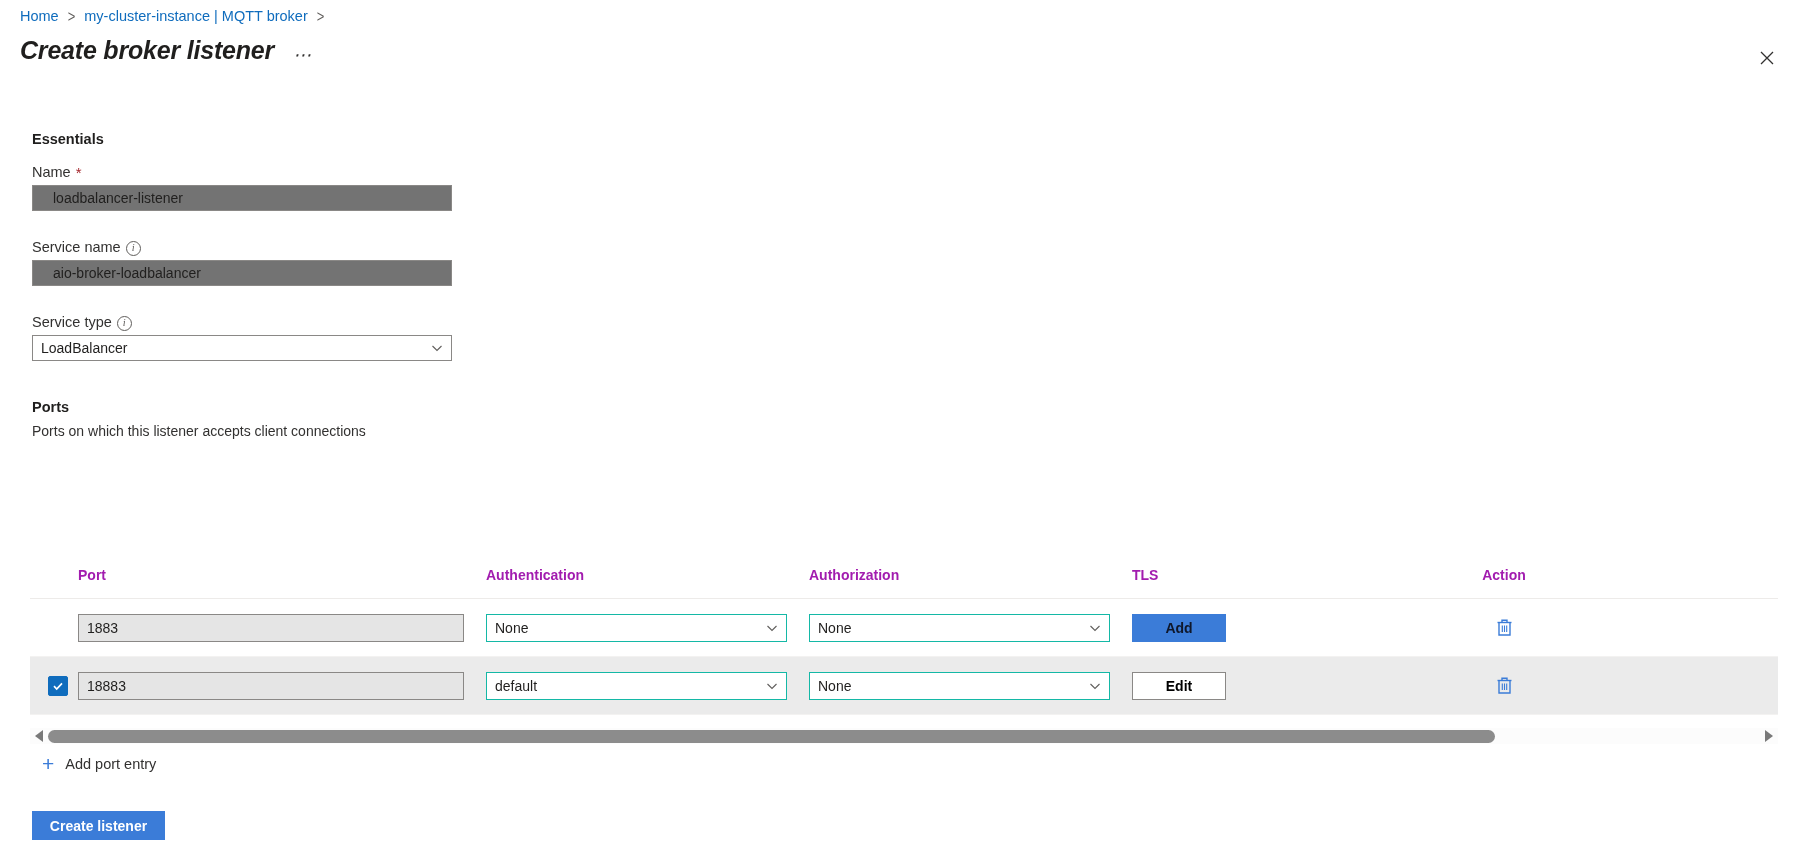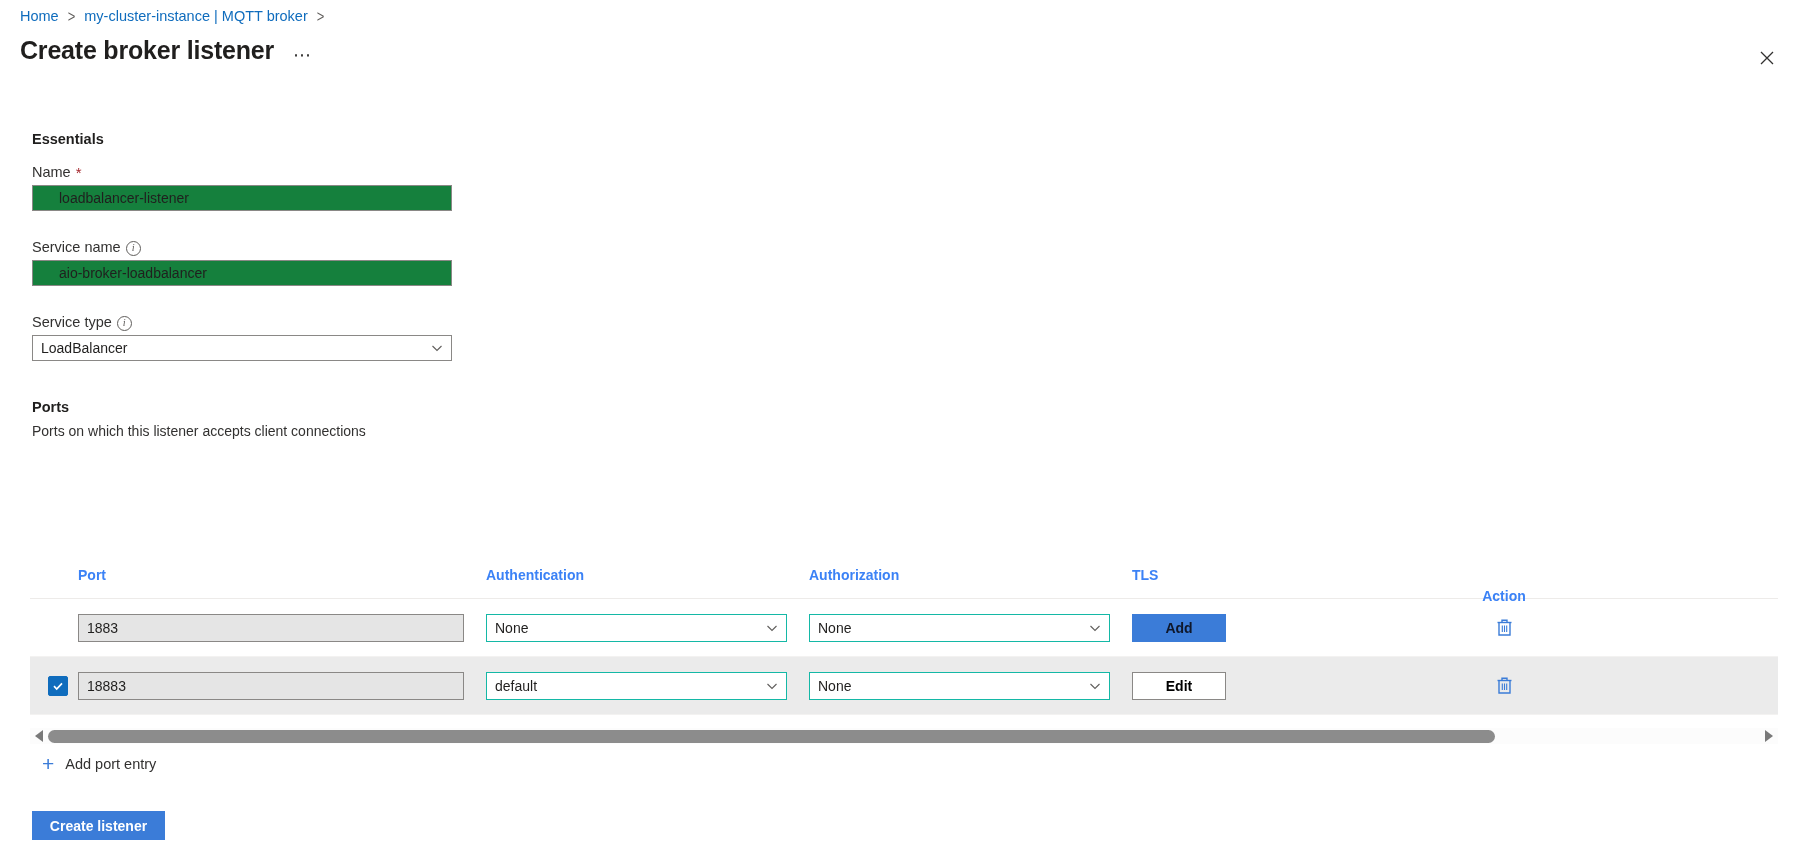--- a/index.html
+++ b/index.html
@@ -22,21 +22,21 @@
   }
   .crumb-link { color: #0f6cbd; cursor: pointer; white-space: nowrap; }
   .crumb-sep {
     color: #605e5c; font-size: 13px; font-weight: 400;
     transform: scaleY(1.25); display: inline-block;
   }
 
   
   .title-row {
     position: absolute; left: 20px; top: 33px;
-    display: flex; align-items: center; gap: 14px;
+    display: flex; align-items: center; gap: 14px; font-style: italic;
   }
   .page-title {
     font-size: 25px; font-weight: 600; letter-spacing: -0.2px;
     color: #201f1e; line-height: 34px;
   }
   .title-ellipsis {
     font-size: 18px; color: #323130; letter-spacing: 1px;
     padding: 2px 5px; cursor: pointer; line-height: 12px;
     position: relative; top: 5px;
   }
@@ -63,23 +63,23 @@
     display: inline-flex; align-items: center; justify-content: center;
     width: 15px; height: 15px; border-radius: 50%;
     border: 1px solid #605e5c; color: #605e5c;
     font-size: 10.5px; font-style: italic;
     font-family: "Liberation Serif", serif;
     line-height: 1; cursor: pointer; position: relative; top: 1px;
   }
 
   .txt-input {
     position: absolute; height: 26px;
-    border: 1px solid #8a8886; background: #15803d;
+    border: 1px solid #8a8886; background: #737373;
     font-size: 14px; color: #201f1e;
-    padding: 0 26px; font-family: "Liberation Sans", sans-serif;
+    padding: 0 20px; font-family: "Liberation Sans", sans-serif;
     outline: none;
   }
 
   .select-box {
     position: absolute; height: 26px;
     border: 1px solid #8a8886; background: #fff;
     display: flex; align-items: center; justify-content: space-between;
     padding: 0 8px; font-size: 14px; color: #201f1e; cursor: pointer;
   }
   .chev { width: 12px; height: 12px; flex: none; }
@@ -88,28 +88,28 @@
     position: absolute; font-size: 14px; color: #323130;
   }
 
   
   .ports-table { position: absolute; left: 30px; top: 555px; width: 1748px; }
   .thead {
     display: flex; align-items: flex-start; height: 44px;
     border-bottom: 1px solid #edebe9; padding-top: 12px;
   }
   .th {
-    font-size: 14px; font-weight: 600; color: #3b82f6;
+    font-size: 14px; font-weight: 600; color: #a21caf;
   }
   .col-check { width: 48px; flex: none; }
   .col-port  { width: 408px; flex: none; }
   .col-auth  { width: 323px; flex: none; }
   .col-authz { width: 323px; flex: none; }
   .col-tls   { width: 312px; flex: none; }
-  .col-act   { width: 120px; flex: none; text-align: center; margin-top: 21px; }
+  .col-act   { width: 120px; flex: none; text-align: center; }
 
   .trow {
     display: flex; align-items: center; height: 58px;
     border-bottom: 1px solid #f3f2f1;
   }
   .trow.selected { background: #ebebeb; }
 
   .checkbox {
     width: 20px; height: 20px; border: 1px solid #8a8886; background: #fff;
     border-radius: 2px; cursor: pointer; margin-left: 18px;

